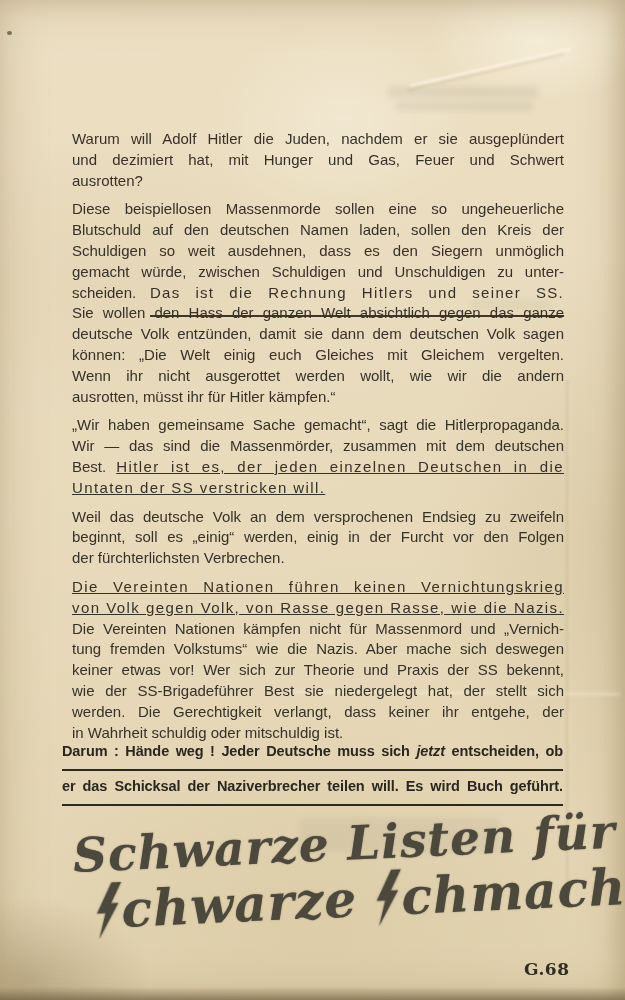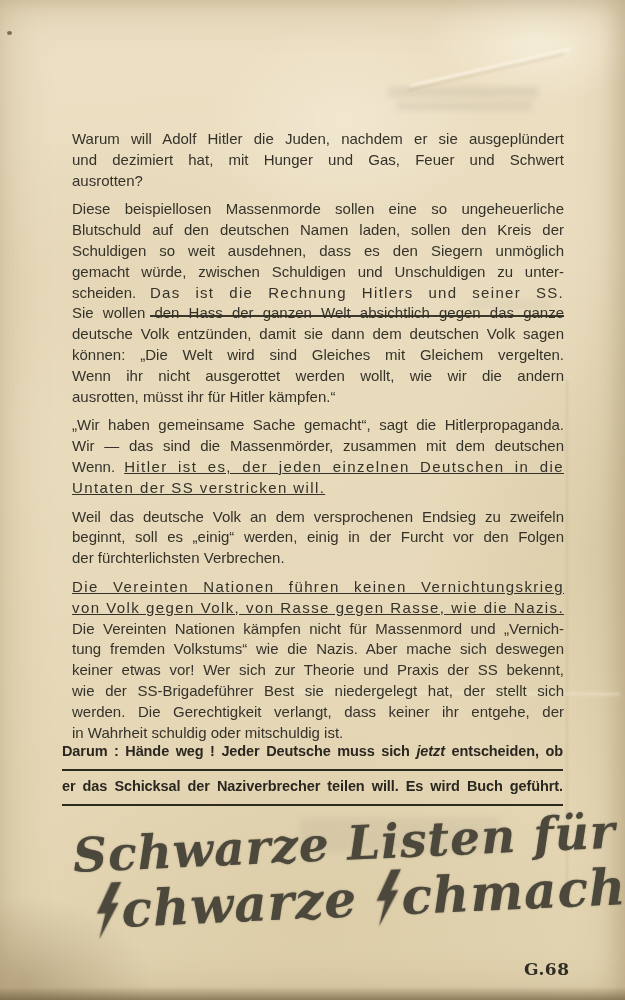--- a/index.html
+++ b/index.html
@@ -93,29 +93,29 @@
     </p>
 
     <p class="para">
       <span class="ln"><span>Diese beispiellosen Massenmorde sollen eine so ungeheuerliche</span></span>
       <span class="ln"><span>Blutschuld auf den deutschen Namen laden, sollen den Kreis der</span></span>
       <span class="ln"><span>Schuldigen so weit ausdehnen, dass es den Siegern unmöglich</span></span>
       <span class="ln"><span>gemacht würde, zwischen Schuldigen und Unschuldigen zu unter-</span></span>
       <span class="ln"><span>scheiden. </span><span class="su">Das ist die Rechnung Hitlers und seiner SS.</span></span>
       <span class="ln"><span>Sie wollen den Hass der ganzen Welt absichtlich gegen das ganze</span></span>
       <span class="ln"><span>deutsche Volk entzünden, damit sie dann dem deutschen Volk sagen</span></span>
-      <span class="ln"><span>können: „Die Welt wird sind Gleiches mit Gleichem vergelten.</span></span>
+      <span class="ln"><span>können: „Die Welt einig euch Gleiches mit Gleichem vergelten.</span></span>
       <span class="ln"><span>Wenn ihr nicht ausgerottet werden wollt, wie wir die andern</span></span>
       <span class="ln last"><span>ausrotten, müsst ihr für Hitler kämpfen.“</span></span>
     </p>
 
     <p class="para">
       <span class="ln"><span>„Wir haben gemeinsame Sache gemacht“, sagt die Hitlerpropaganda.</span></span>
       <span class="ln"><span>Wir — das sind die Massenmörder, zusammen mit dem deutschen</span></span>
-      <span class="ln"><span>Wenn. </span><span class="sp">Hitler ist es, der jeden einzelnen Deutschen in die</span></span>
+      <span class="ln"><span>Best. </span><span class="sp">Hitler ist es, der jeden einzelnen Deutschen in die</span></span>
       <span class="ln last"><span class="sp">Untaten der SS verstricken will.</span></span>
     </p>
 
     <p class="para">
       <span class="ln"><span>Weil das deutsche Volk an dem versprochenen Endsieg zu zweifeln</span></span>
       <span class="ln"><span>beginnt, soll es „einig“ werden, einig in der Furcht vor den Folgen</span></span>
       <span class="ln last"><span>der fürchterlichsten Verbrechen.</span></span>
     </p>
 
     <p class="para">

